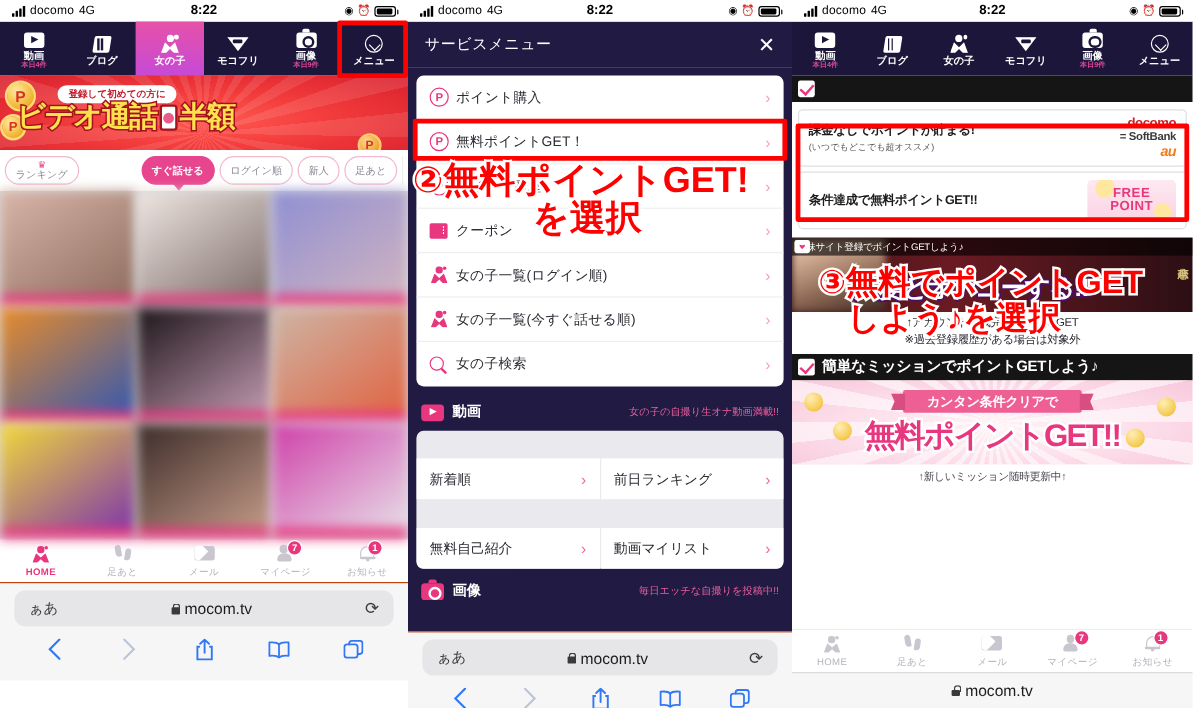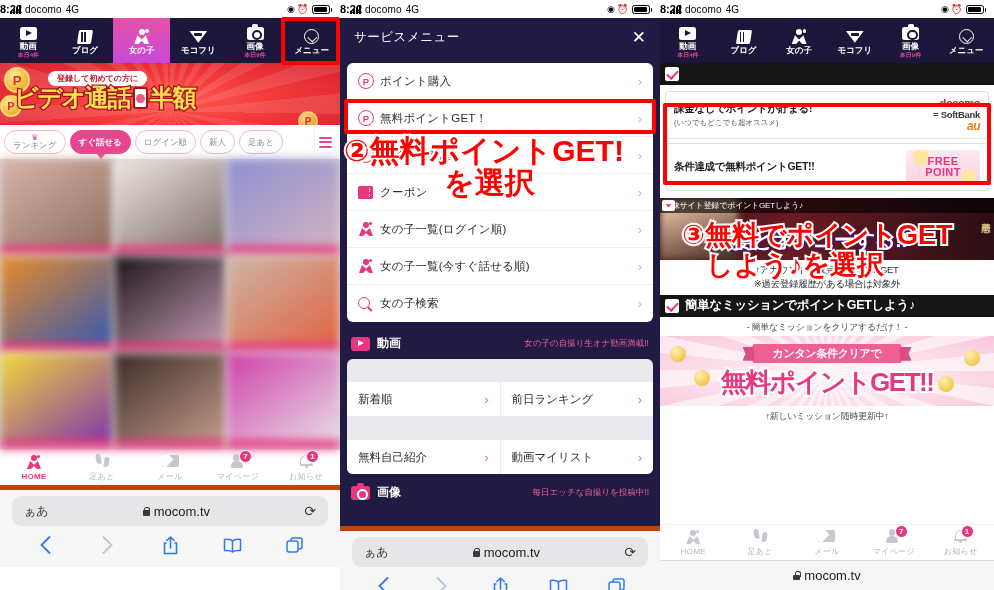--- a/index.html
+++ b/index.html
@@ -25,21 +25,21 @@
   }
   .sb-left { display: flex; align-items: center; gap: 4px; }
   .sb-bars { display: flex; align-items: flex-end; gap: 1px; height: 9px; }
   .sb-bars i { width: 2px; background: #000; border-radius: .5px; display: block; }
   .sb-bars i:nth-child(1){ height: 3px; }
   .sb-bars i:nth-child(2){ height: 5px; }
   .sb-bars i:nth-child(3){ height: 7px; }
   .sb-bars i:nth-child(4){ height: 9px; }
   .sb-carrier { font-size: 10px; font-weight: 500; letter-spacing: .2px; }
   .sb-net { font-size: 10px; font-weight: 500; }
-  .sb-time { position: absolute; left: 0; right: 0; font-size: 11px; font-weight: 600; }
+  .sb-time { position: absolute; left: 0; right: 0; text-align: center; font-size: 11px; font-weight: 600; }
   .sb-right { margin-left: auto; display: flex; align-items: center; gap: 3px; }
   .sb-ico { font-size: 9px; color: #000; }
   .sb-batt { width: 18px; height: 9px; border: 1px solid #000; border-radius: 2.5px; position: relative; }
   .sb-batt::after{ content:""; position:absolute; right:-3px; top:2.5px; width:1.5px; height:4px; background:#000; border-radius:0 1px 1px 0;}
   .sb-batt i { position:absolute; left:1px; top:1px; bottom:1px; width: 13px; background:#000; border-radius:1.2px; display:block;}
 
   
   .topnav { display: flex; height: 45px; background: #1c173a; }
   .topnav .nv {
     flex: 1; display: flex; flex-direction: column; align-items: center;
@@ -88,21 +88,21 @@
      -webkit-text-stroke: 2.5px #a4121e; paint-order: stroke fill; line-height:1;}
   .promo .phone{ width:15px;height:22px;background:#fff;border-radius:3px;border:2px solid #a4121e;
      display:flex;align-items:center;justify-content:center;}
   .promo .phone i{ width:9px;height:9px;border-radius:50%;background:#e85b8a;display:block;}
 
   
   .chips { display:flex; align-items:center; height: 34px; background:#fff; padding:0 4px; gap:4px; position:relative;}
   .chip { border:1px solid #f0b9cd; border-radius:13px; height:24px; padding:0 8px;
      display:flex; flex-direction:column; align-items:center; justify-content:center;
      font-size:8.5px; color:#8a8594; white-space:nowrap; background:#fff;}
-  .chip.sel { background:#e8458f; border-color:#e8458f; color:#fff; font-weight:bold; position:relative;}
+  .chip.sel { background:#e8458f; border-color:#e8458f; color:#fff; font-weight:bold; position:relative;margin-left:48px;}
   .chip.sel::after{ content:""; position:absolute; left:50%; margin-left:-4px; bottom:-6px;
      border-left:5px solid transparent;border-right:5px solid transparent;border-top:6px solid #e8458f;}
   .chip .crown { color:#e8458f; font-size:8px; line-height:7px; }
   .chip .ctxt { line-height: 9px; }
   .chip-list { margin-left:auto; padding-left:4px; border-left:1px solid #eee; height:24px;
      display:flex;flex-direction:column;justify-content:center;gap:2.5px; padding-right:4px;}
   .chip-list i{ display:block; width:13px;height:2px;background:#e8458f;border-radius:1px;}
 
   
   .grid { display:grid; grid-template-columns: repeat(3,1fr); gap:1px; background:#ddd; height: 290px; }
@@ -135,21 +135,21 @@
   .bell-ico{ width:14px;height:14px;position:relative;}
   .bell-ico .bd{position:absolute;left:1px;top:1px;width:12px;height:10px;border:1.7px solid #c9c6d0;
      border-radius:6px 6px 2px 2px; border-bottom:none;}
   .bell-ico .bb{position:absolute;left:0.5px;bottom:2.5px;width:13px;height:1.7px;background:#c9c6d0;border-radius:1px;}
   .bell-ico .bc{position:absolute;left:5.5px;bottom:0;width:3px;height:3px;background:#c9c6d0;border-radius:50%;}
   .badge { position:absolute; top:-4px; right:-6px; min-width:13px;height:13px;border-radius:50%;
      background:#e8377f;color:#fff;font-size:8px;font-weight:bold;display:flex;align-items:center;justify-content:center;
      border:1.5px solid #fff;}
 
   
-  .safari { background:#f6f6f6; height: 82px; border-top:5px solid #c2410c; padding-top:6px;}
+  .safari { background:#f6f6f6; height: 82px; border-top:1px solid #c2410c; padding-top:6px;}
   .urlbar { margin: 0 12px; height:30px; background:#e6e6e8; border-radius:9px;
      display:flex; align-items:center; padding:0 12px; position:relative;}
   .url-aa { font-size: 12px; color:#3a3a3c; }
   .url-mid { flex:1; display:flex; align-items:center; justify-content:center; gap:4px; }
   .lock { width:7px;height:9px; position:relative; }
   .lock::before{content:"";position:absolute;left:0;bottom:0;width:7px;height:5.5px;background:#3a3a3c;border-radius:1px;}
   .lock::after{content:"";position:absolute;left:1.4px;top:0;width:4.2px;height:4.5px;border:1.3px solid #3a3a3c;
      border-bottom:none;border-radius:2.5px 2.5px 0 0;}
   .url-text { font-size: 13px; color:#1c1c1e; font-weight:500;}
   .reload { font-size:14px;color:#3a3a3c;}
@@ -770,21 +770,20 @@
     <div class="note-box">
       <div class="n">↑アカウント作成完了で300ptsGET</div>
       <div class="n">※過去登録履歴がある場合は対象外</div>
     </div>
 
     <div class="sec-bar">
       <span class="chk"></span>
       <span class="sec-bar-txt">簡単なミッションでポイントGETしよう♪</span>
     </div>
 
-    <div class="sub-note">- 簡単なミッションをクリアするだけ！ -</div>
 
     <div class="mission">
       <div class="rays"></div>
       <div class="coin2" style="left:10px;top:10px;"></div>
       <div class="coin2" style="left:34px;top:34px;"></div>
       <div class="coin2" style="right:14px;top:14px;"></div>
       <div class="coin2" style="right:40px;top:40px;"></div>
       <div class="ribbon">カンタン条件クリアで</div>
       <div class="mbig">無料ポイントGET!!</div>
     </div>

